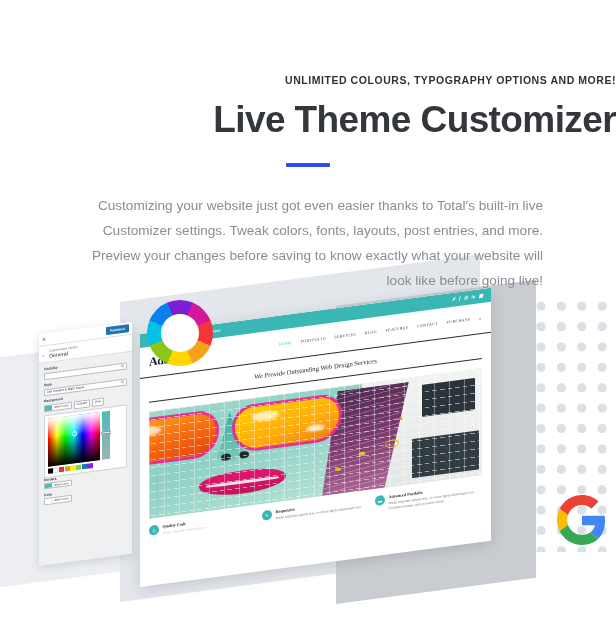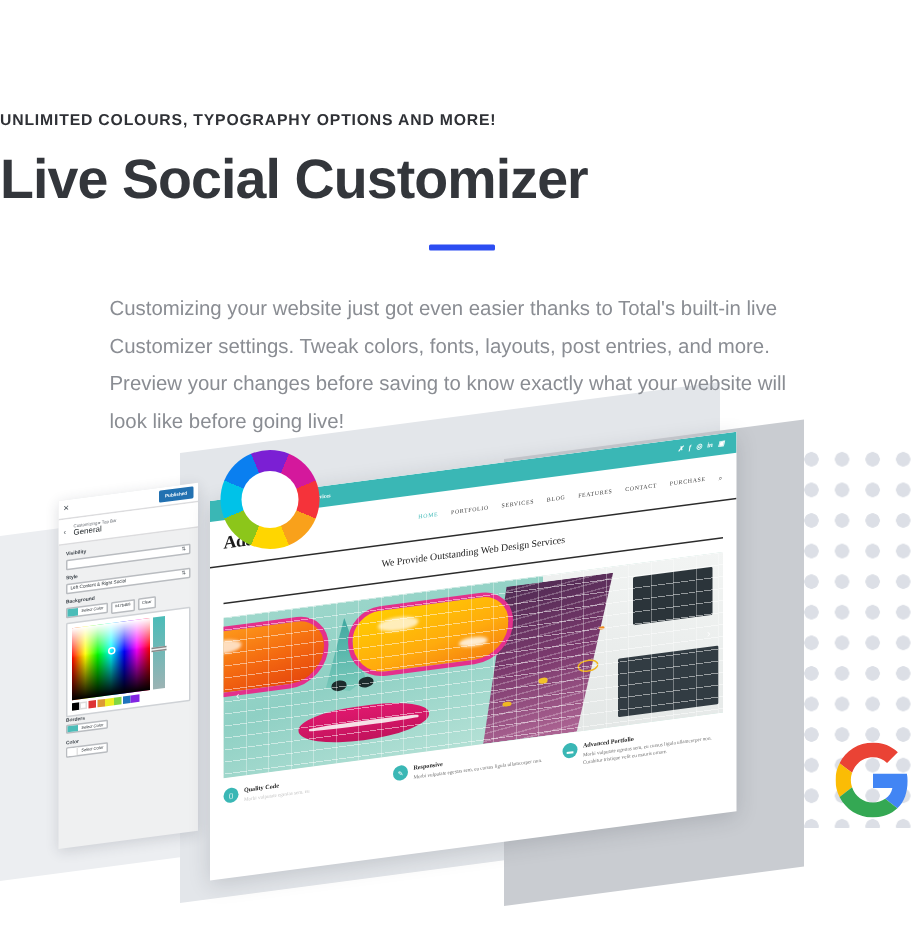--- a/index.html
+++ b/index.html
@@ -4,21 +4,21 @@
 <style>
   * { box-sizing: border-box; margin: 0; padding: 0; }
   html, body { width: 616px; height: 630px; overflow: hidden; }
   body {
     font-family: "Liberation Sans", sans-serif;
     background: #ffffff;
     position: relative;
   }
 
   
-  .hero { padding-top: 74px; text-align: left; position: relative; z-index: 5; }
+  .hero { padding-top: 74px; text-align: right; position: relative; z-index: 5; }
   .eyebrow {
     font-size: 10.5px; font-weight: 700; letter-spacing: .55px;
     color: #2f3136; text-transform: uppercase;
   }
   .hero-title {
     font-size: 37px; font-weight: 700; color: #33363b;
     letter-spacing: -.6px; margin-top: 13px; line-height: 1.12;
   }
   .divider {
     width: 44px; height: 4px; background: #2c4df2;
@@ -289,21 +289,21 @@
   }
   .google {
     position: absolute; left: 557px; top: 203px; width: 50px; height: 50px; z-index: 9;
   }
 </style>
 </head>
 <body>
 
 <section class="hero">
   <div class="eyebrow">UNLIMITED COLOURS, TYPOGRAPHY OPTIONS AND MORE!</div>
-  <h1 class="hero-title">Live Social Customizer</h1>
+  <h1 class="hero-title">Live Theme Customizer</h1>
   <div class="divider"></div>
   <p class="hero-desc">Customizing your website just got even easier thanks to Total's built-in live Customizer settings. Tweak colors, fonts, layouts, post entries, and more. Preview your changes before saving to know exactly what your website will look like before going live!</p>
 </section>
 
 <div class="stage">
 
   <div class="dots"></div>
   <div class="slab-a"></div>
   <div class="slab-b"></div>
   <div class="slab-c"></div>

